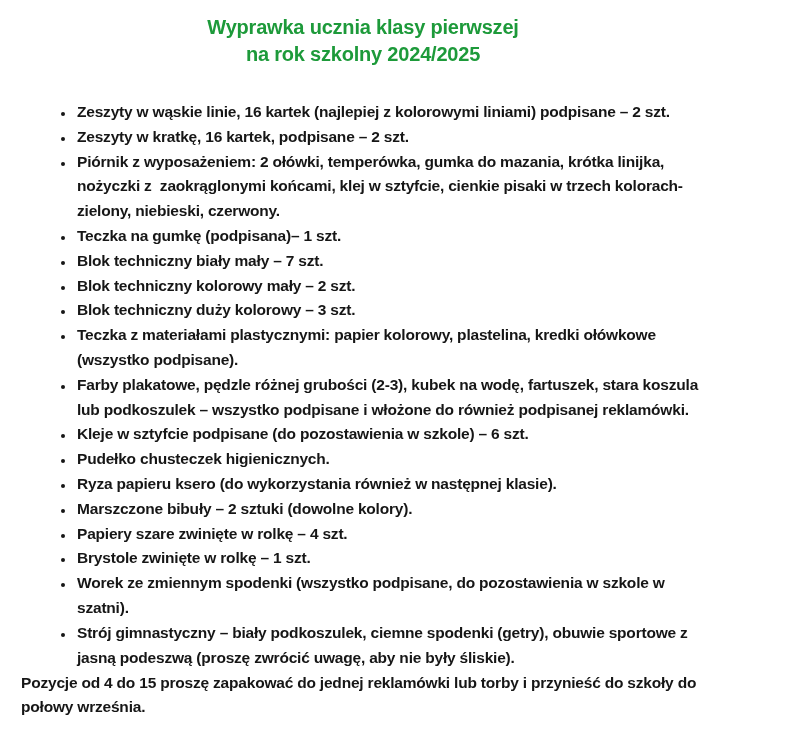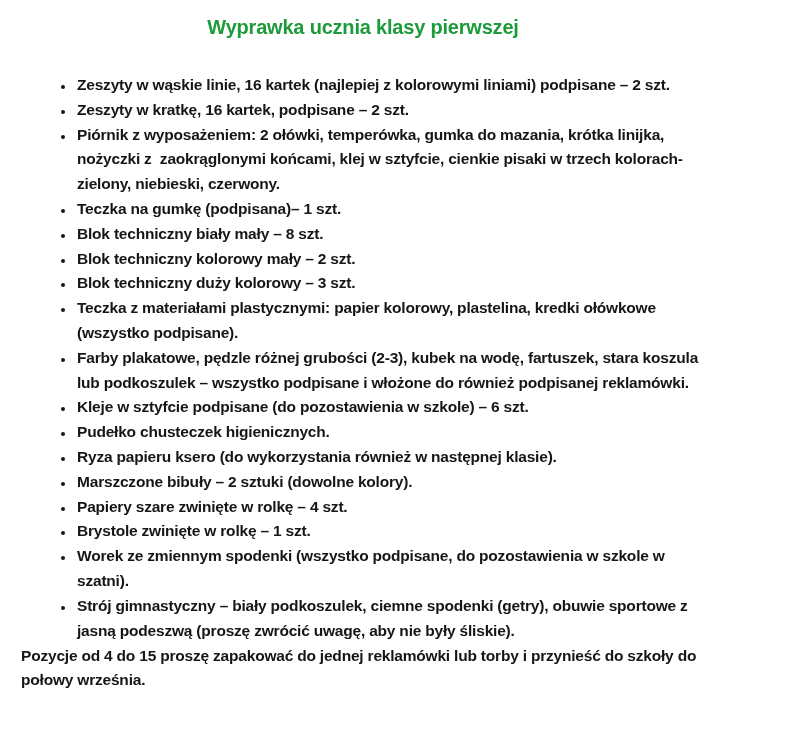--- a/index.html
+++ b/index.html
@@ -64,29 +64,30 @@
     letter-spacing:-0.2px;
   }
 </style>
 </head>
 <body>
 
 <main class="doc">
   <header>
     <h1 class="title">
       <span class="title-line">Wyprawka ucznia klasy pierwszej</span>
+      <span class="title-line">na rok szkolny 2024/2025</span>
     </h1>
   </header>
 
   <ul class="supply-list" id="supply-list">
       <li class="supply-item">Zeszyty w wąskie linie, 16 kartek (najlepiej z kolorowymi liniami) podpisane – 2 szt.</li>
       <li class="supply-item">Zeszyty w kratkę, 16 kartek, podpisane – 2 szt.</li>
       <li class="supply-item">Piórnik z wyposażeniem: 2 ołówki, temperówka, gumka do mazania, krótka linijka, nożyczki z  zaokrąglonymi końcami, klej w sztyfcie, cienkie pisaki w trzech kolorach-zielony, niebieski, czerwony.</li>
       <li class="supply-item">Teczka na gumkę (podpisana)– 1 szt.</li>
-      <li class="supply-item">Blok techniczny biały mały – 8 szt.</li>
+      <li class="supply-item">Blok techniczny biały mały – 7 szt.</li>
       <li class="supply-item">Blok techniczny kolorowy mały – 2 szt.</li>
       <li class="supply-item">Blok techniczny duży kolorowy – 3 szt.</li>
       <li class="supply-item">Teczka z materiałami plastycznymi: papier kolorowy, plastelina, kredki ołówkowe (wszystko podpisane).</li>
       <li class="supply-item">Farby plakatowe, pędzle różnej grubości (2-3), kubek na wodę, fartuszek, stara koszula lub podkoszulek – wszystko podpisane i włożone do również podpisanej reklamówki.</li>
       <li class="supply-item">Kleje w sztyfcie podpisane (do pozostawienia w szkole) – 6 szt.</li>
       <li class="supply-item">Pudełko chusteczek higienicznych.</li>
       <li class="supply-item">Ryza papieru ksero (do wykorzystania również w następnej klasie).</li>
       <li class="supply-item">Marszczone bibuły – 2 sztuki (dowolne kolory).</li>
       <li class="supply-item">Papiery szare zwinięte w rolkę – 4 szt.</li>
       <li class="supply-item">Brystole zwinięte w rolkę – 1 szt.</li>

